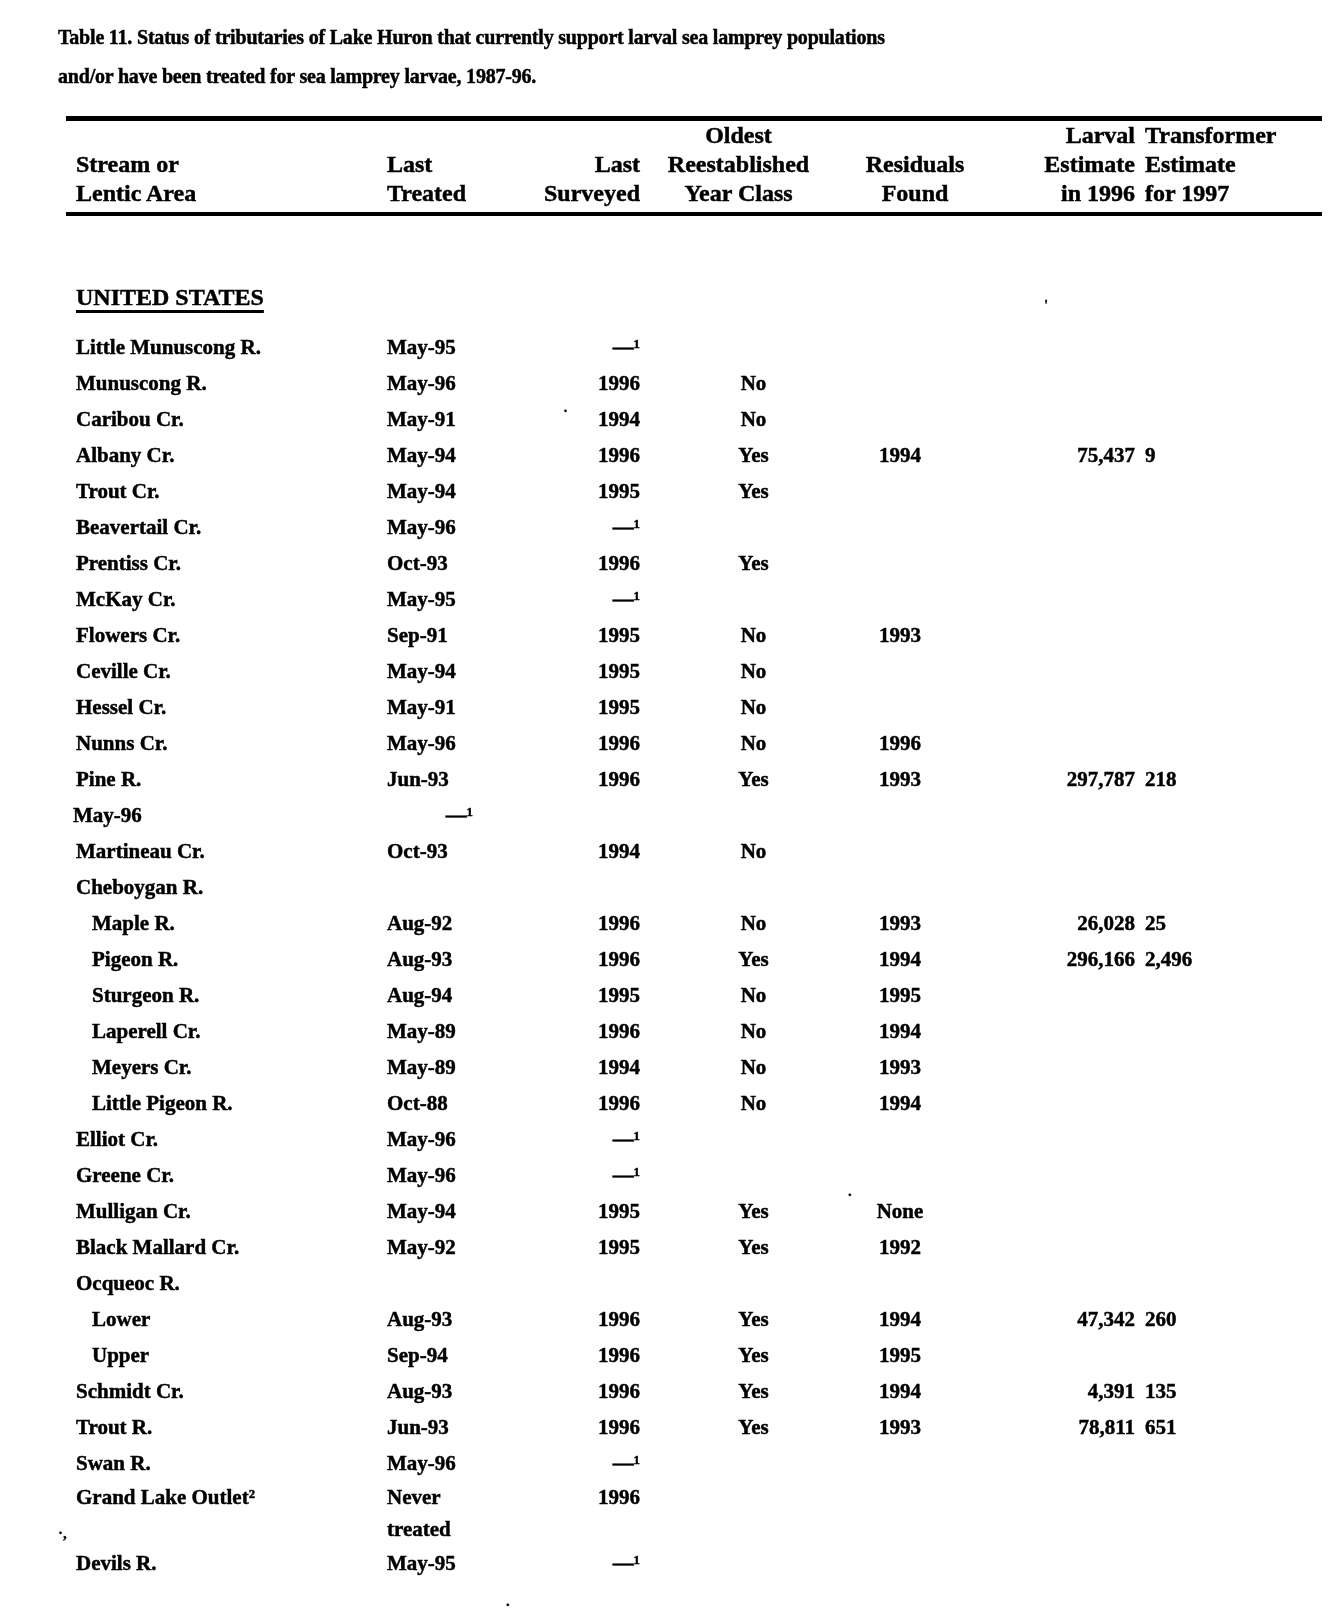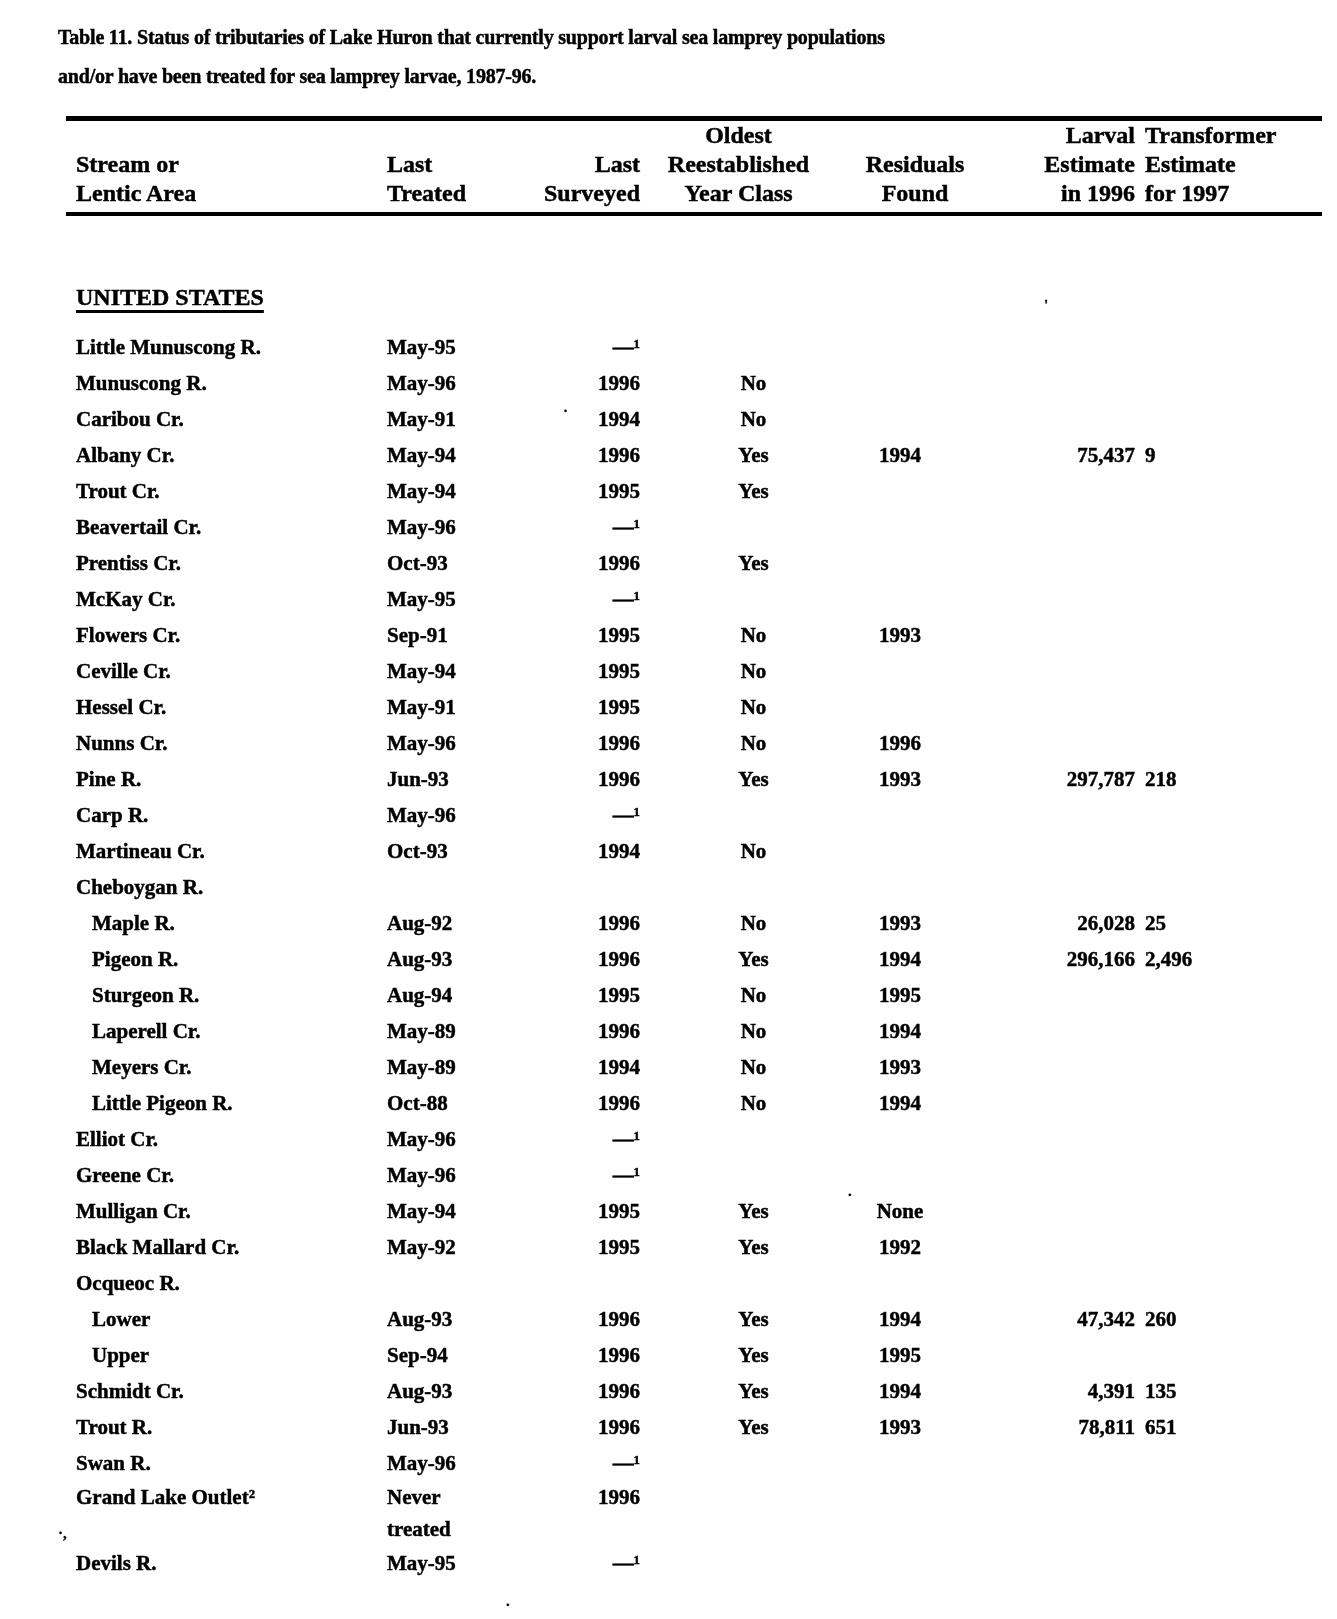--- a/index.html
+++ b/index.html
@@ -210,21 +210,20 @@
     <div class="row">
       <div class="cell c1">Pine R.</div>
       <div class="cell c2">Jun-93</div>
       <div class="cell c3">1996</div>
       <div class="cell c4">Yes</div>
       <div class="cell c5">1993</div>
       <div class="cell c6">297,787</div>
       <div class="cell c7">218</div>
     </div>
     <div class="row">
-      <div class="cell c1">Carp R.</div>
       <div class="cell c2">May-96</div>
       <div class="cell c3">—¹</div>
       <div class="cell c4"></div>
       <div class="cell c5"></div>
       <div class="cell c6"></div>
       <div class="cell c7"></div>
     </div>
     <div class="row">
       <div class="cell c1">Martineau Cr.</div>
       <div class="cell c2">Oct-93</div>

